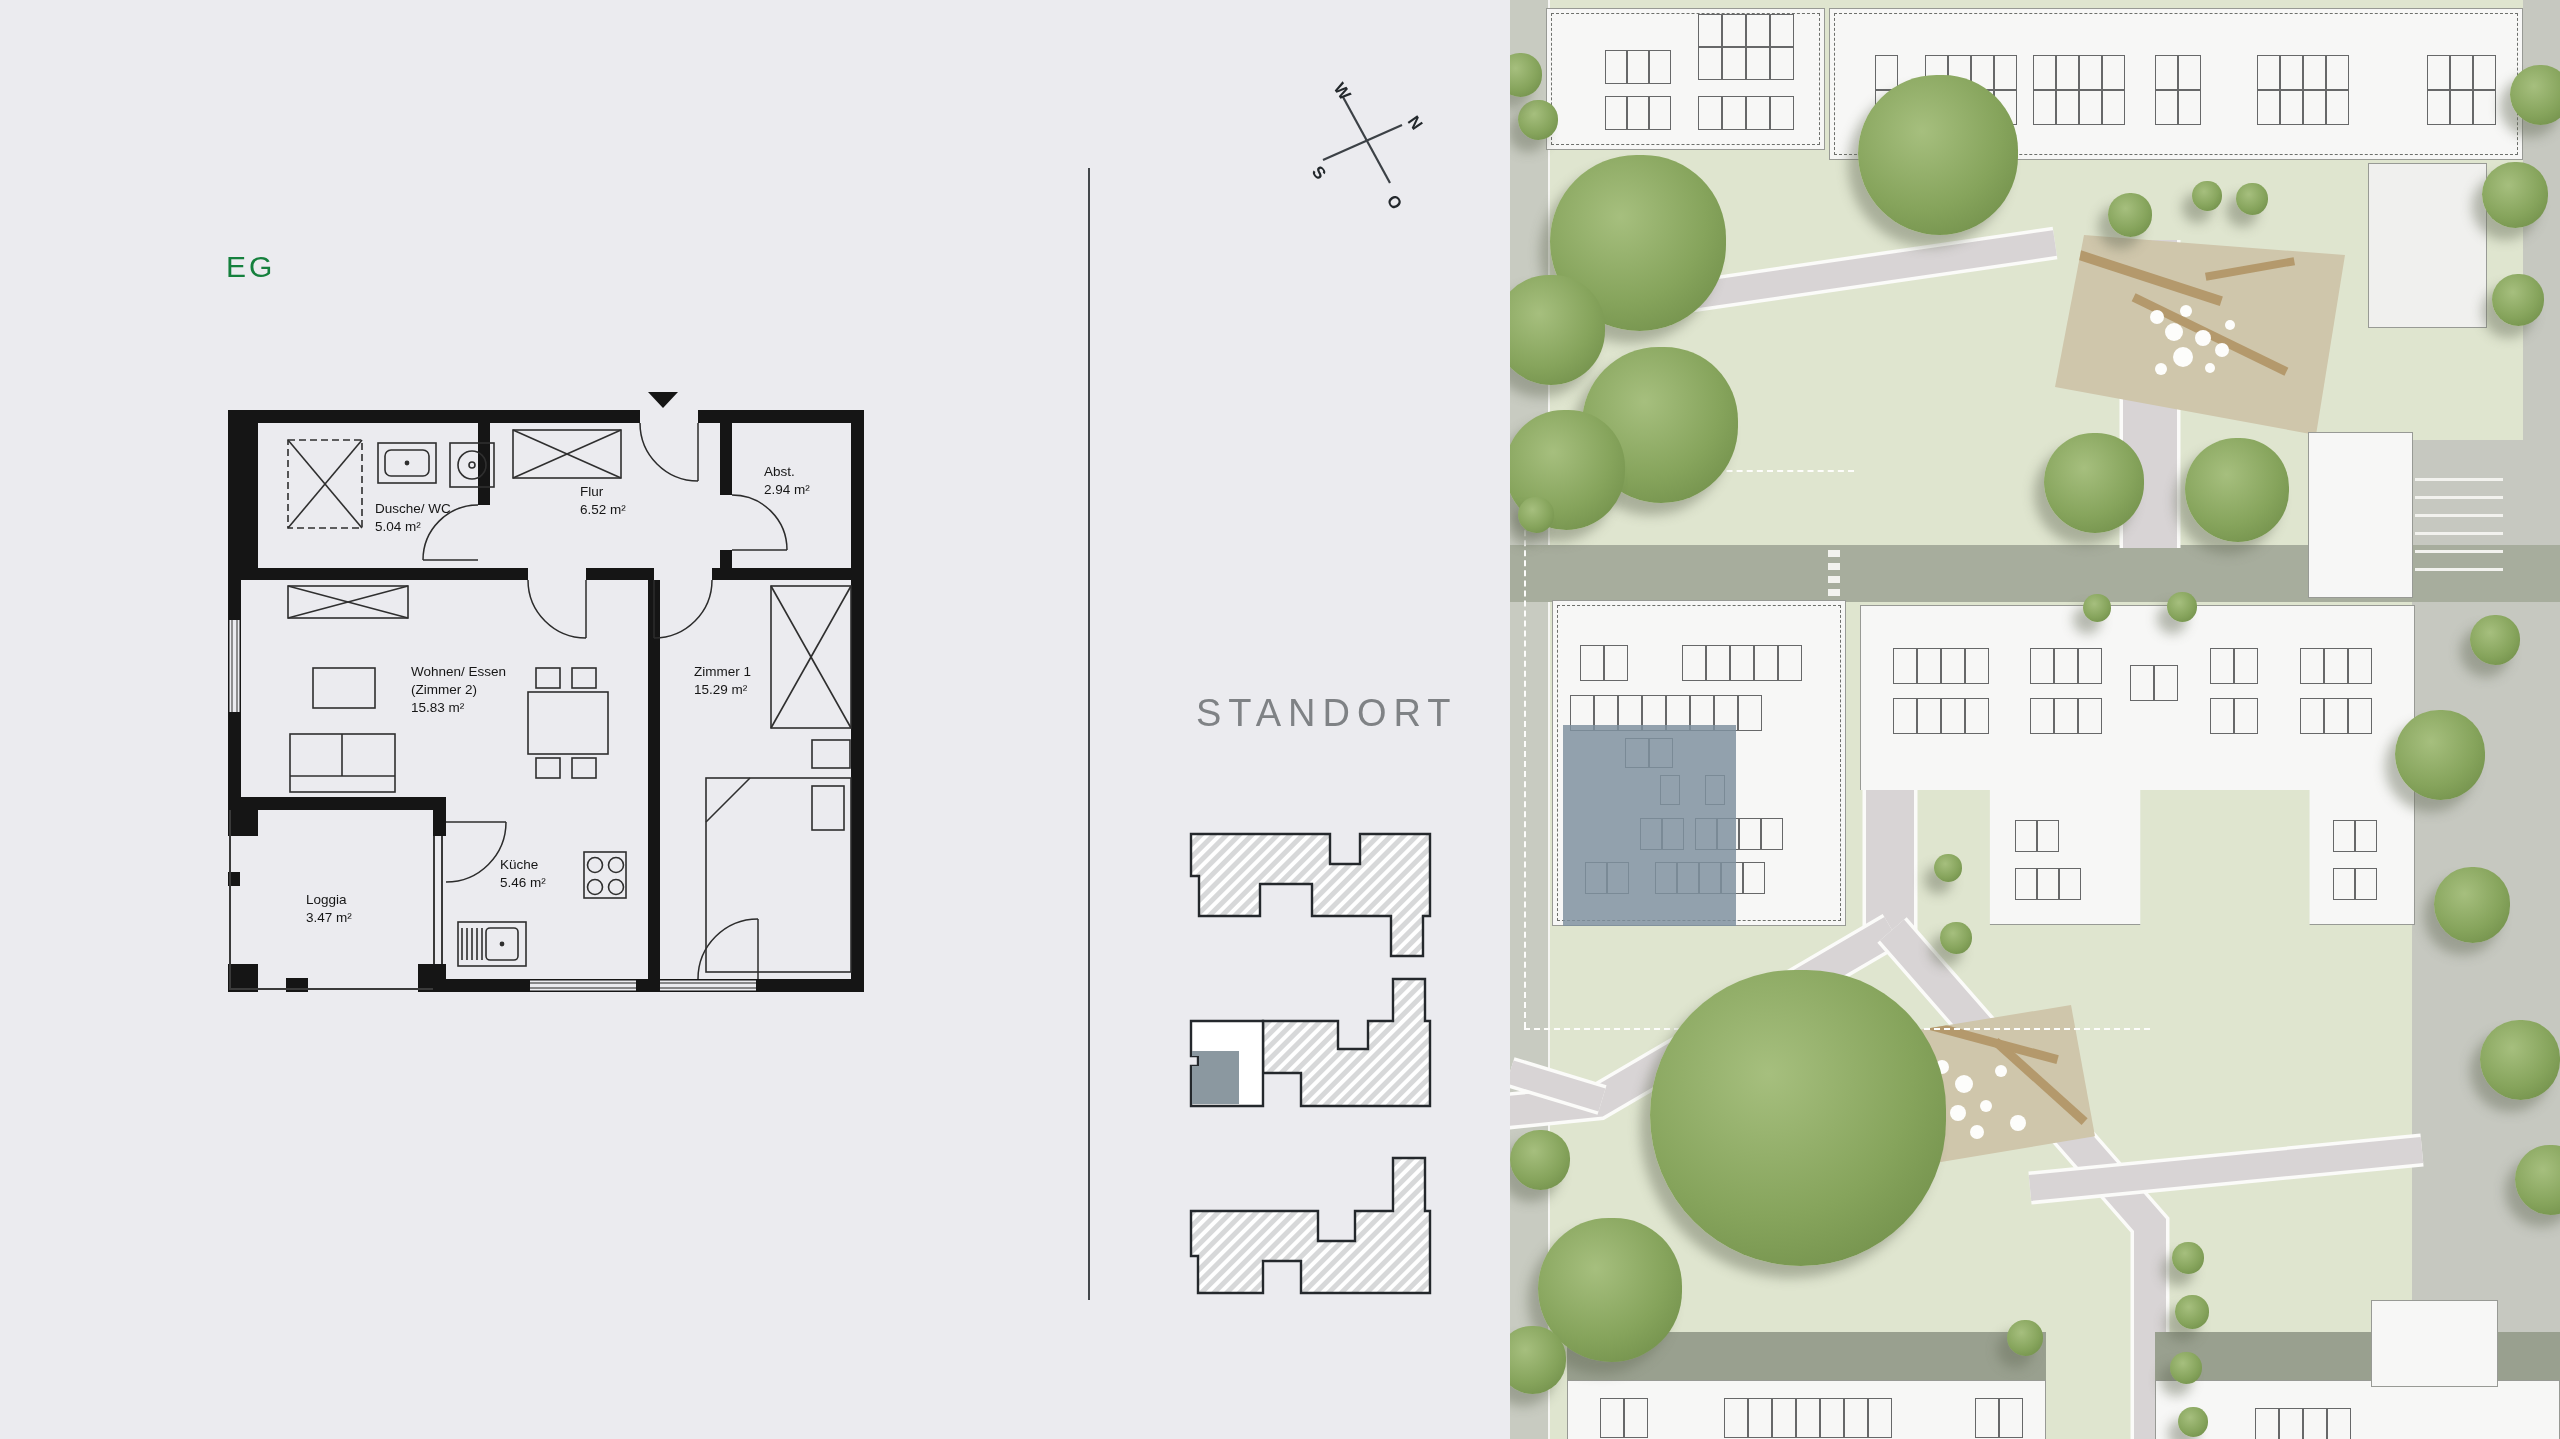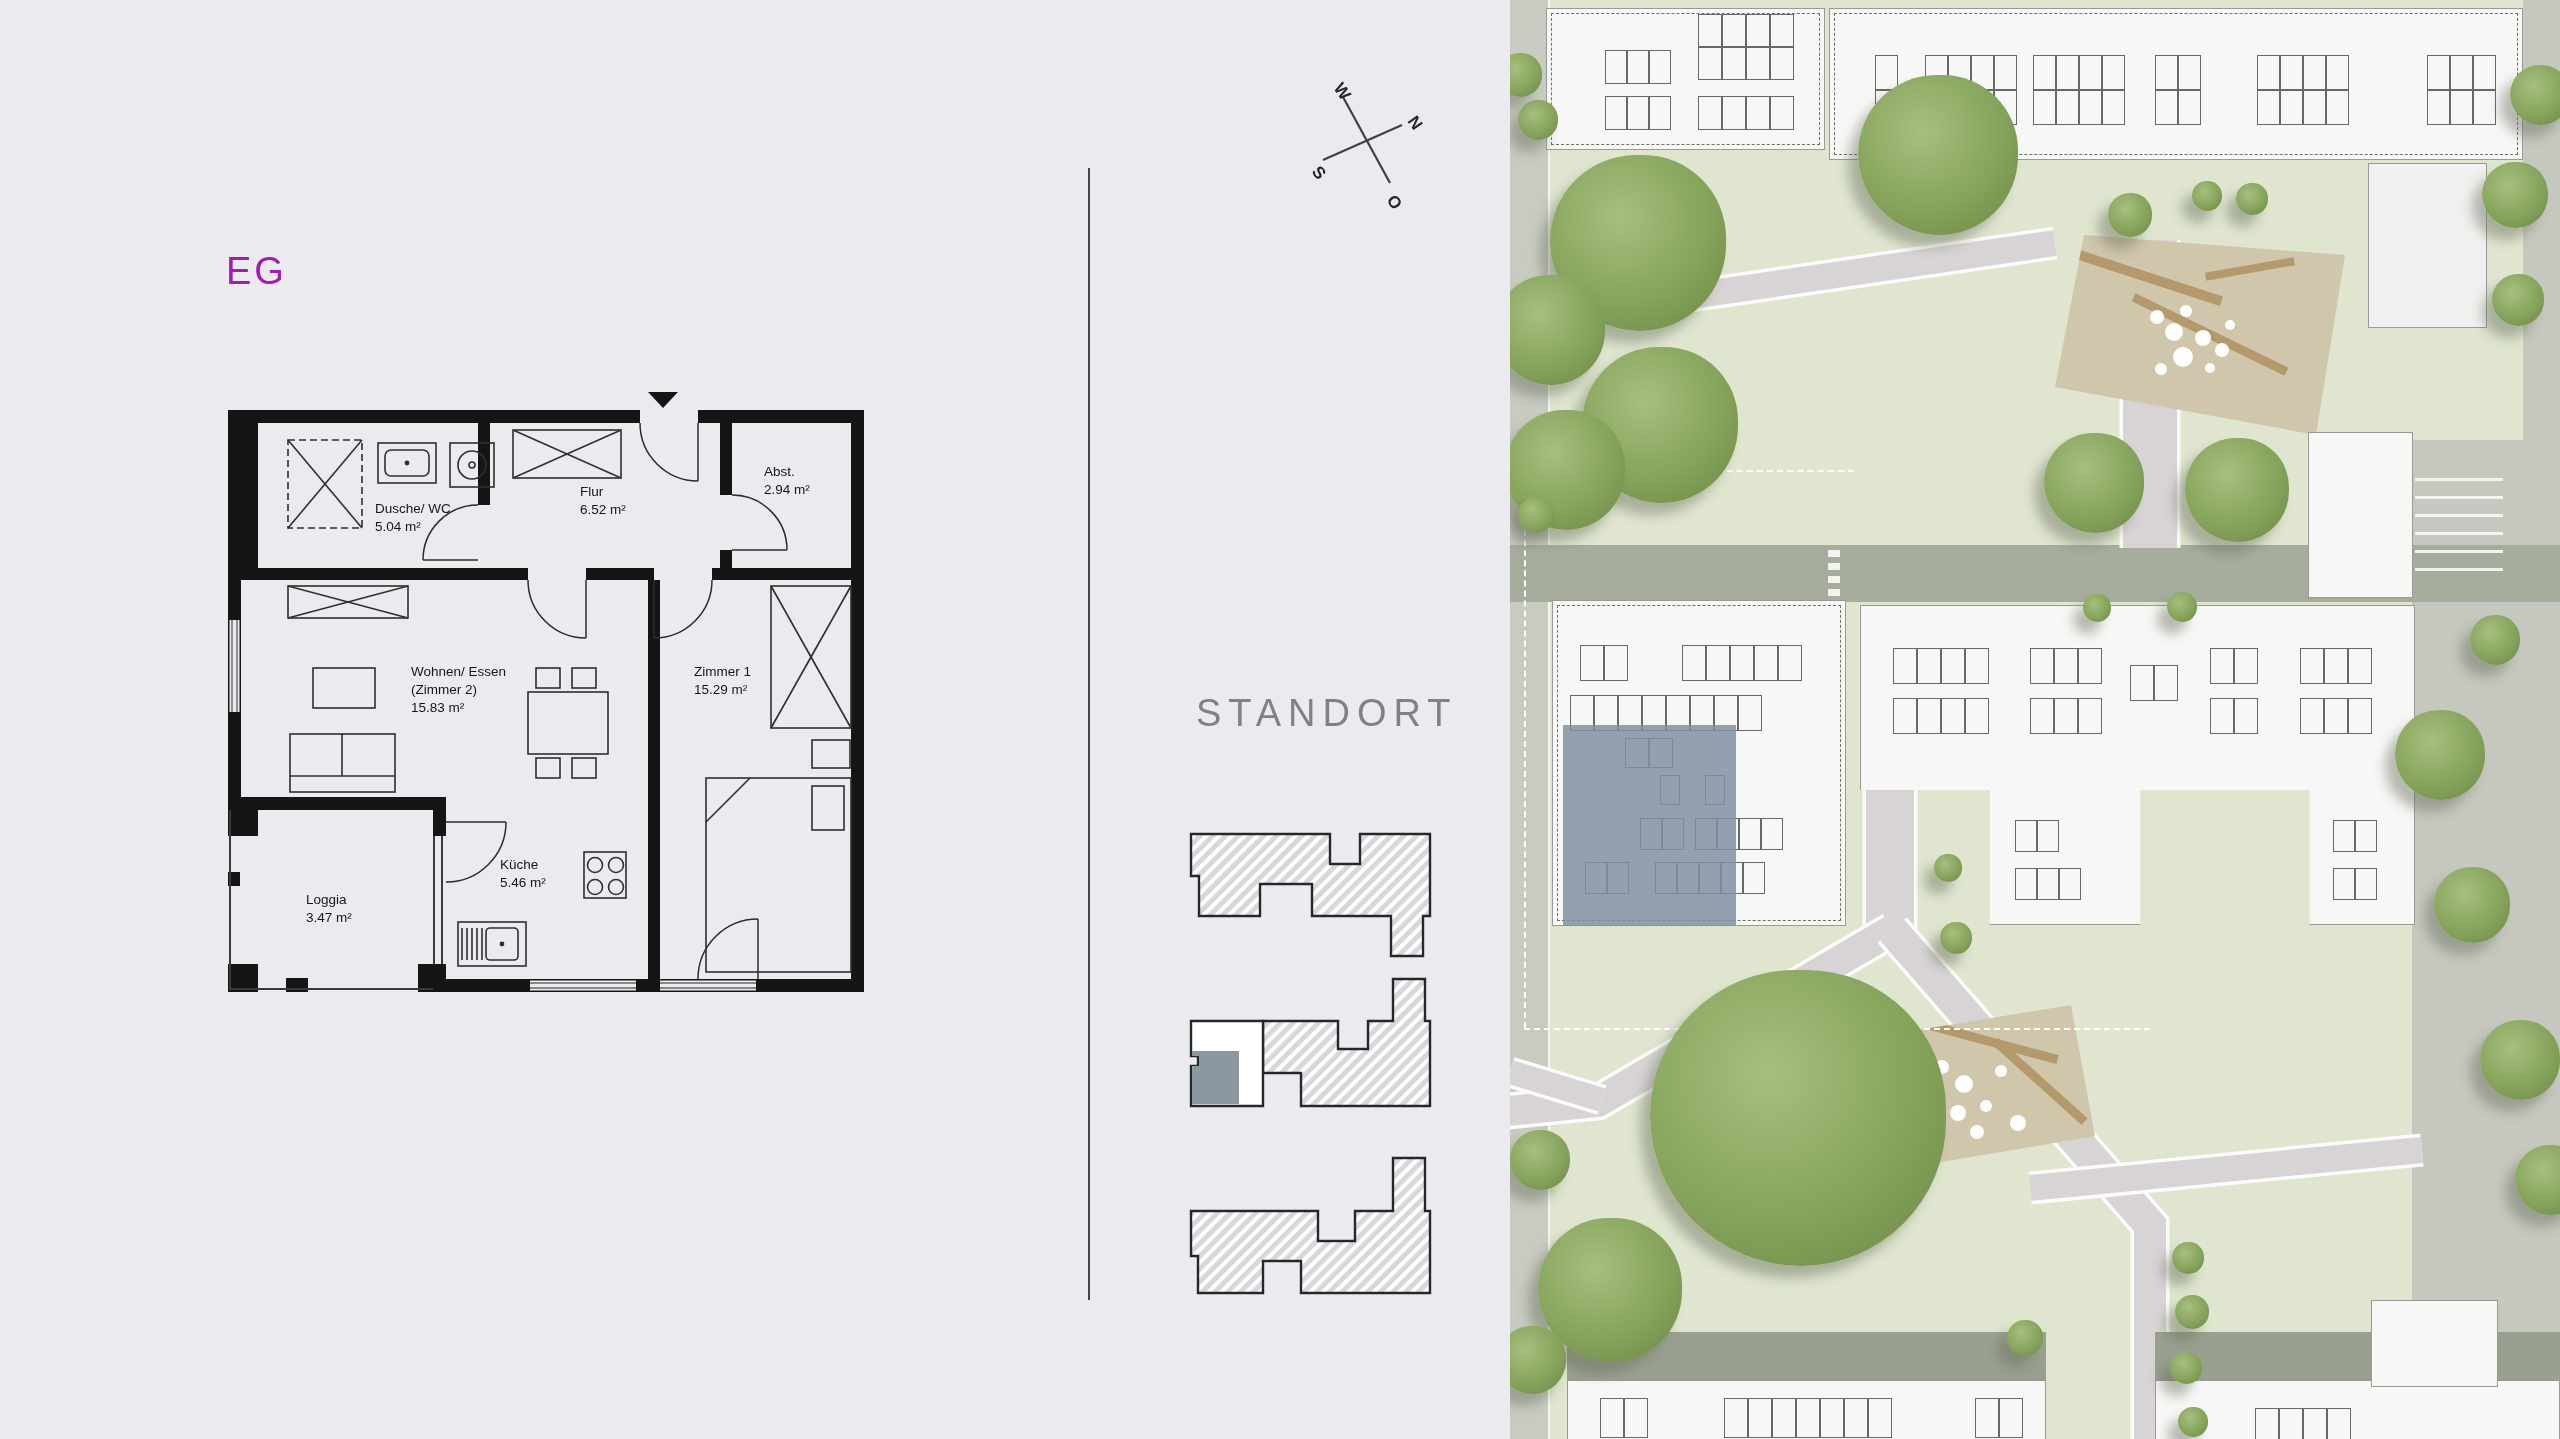--- a/index.html
+++ b/index.html
@@ -1,19 +1,19 @@
 <!DOCTYPE html>
 <html><head>
 <meta charset="utf-8">
 <style>
   html,body{margin:0;padding:0;}
   .page{position:relative;width:2560px;height:1439px;background:#ebebef;overflow:hidden;
         font-family:"Liberation Sans",sans-serif;}
   
-  .plan-title{position:absolute;left:226px;top:250px;font-size:38px;letter-spacing:3px;color:#a21caf;}
+  .plan-title{position:absolute;left:226px;top:250px;font-size:30px;letter-spacing:3px;color:#15803d;}
   .plan-svg{position:absolute;left:228px;top:388px;}
   .plan-svg text{font-family:"Liberation Sans",sans-serif;font-size:13.5px;fill:#161616;}
   
   .divider{position:absolute;left:1088px;top:168px;width:2px;height:1132px;background:#43474b;}
   .compass-svg{position:absolute;left:1293px;top:46px;}
   .compass-svg text{font-family:"Liberation Sans",sans-serif;font-size:17px;font-weight:700;fill:#23282c;}
   .standort{position:absolute;left:1196px;top:692px;font-size:38px;letter-spacing:7px;color:#7f8285;}
   .diagrams-svg{position:absolute;left:1188px;top:826px;}
   
   .siteplan{position:absolute;left:1510px;top:0;width:1050px;height:1439px;background:#dfe5cf;overflow:hidden;}

